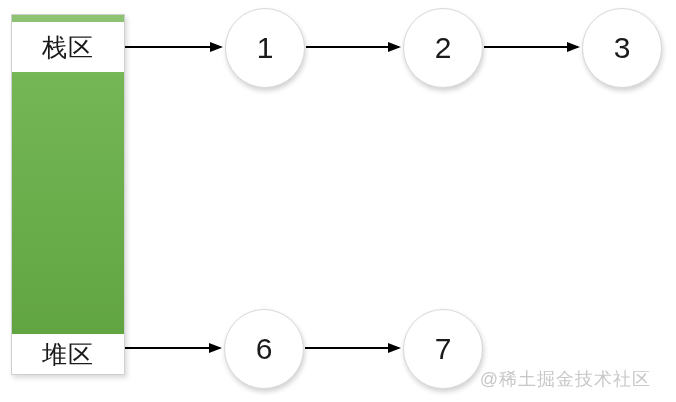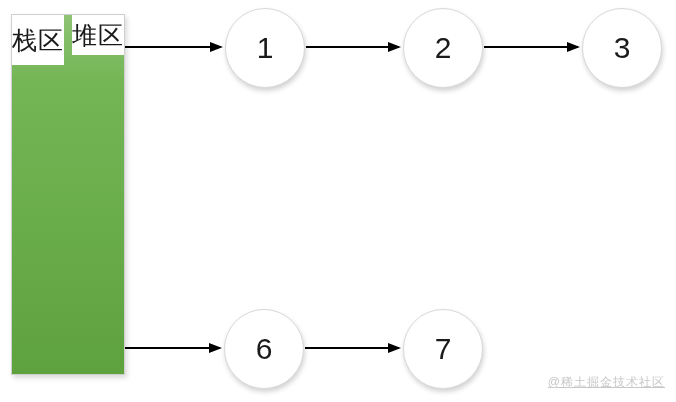--- a/index.html
+++ b/index.html
@@ -29,21 +29,21 @@
     position: absolute;
     left: 11px;
     top: 14px;
     width: 114px;
     height: 361px;
     background: linear-gradient(180deg, var(--green-top) 0%, var(--green-mid) 18%, var(--green-bottom) 100%);
     border: 1px solid #cfcfcf;
     box-sizing: border-box;
     box-shadow: 2px 3px 5px rgba(0,0,0,0.15);
     display: flex;
-    flex-direction: row;
+    flex-direction: column;
   }
   .column-top-strip {
     height: 7px;
     flex: 0 0 auto;
   }
   .region-label {
     background: #ffffff;
     color: #1a1a1a;
     font-size: 25px;
     letter-spacing: 1px;
@@ -89,27 +89,26 @@
   }
   .node.n1 { left: 225px; top: 8px; }
   .node.n2 { left: 403px; top: 8px; }
   .node.n3 { left: 582px; top: 8px; }
   .node.n6 { left: 224px; top: 309px; }
   .node.n7 { left: 403px; top: 309px; }
 
   
   .watermark {
     position: absolute;
-    right: 11px;
+    right: 25px;
     bottom: 11px;
-    font-size: 12px;
+    font-size: 18px;
     color: var(--watermark-gray);
     letter-spacing: 1px;
     user-select: none;
-    text-decoration: underline;
   }
 </style>
 </head>
 <body>
 
 <div class="canvas">
 
   <div class="memory-column">
     <div class="column-top-strip"></div>
     <div class="region-label stack">栈区</div>

